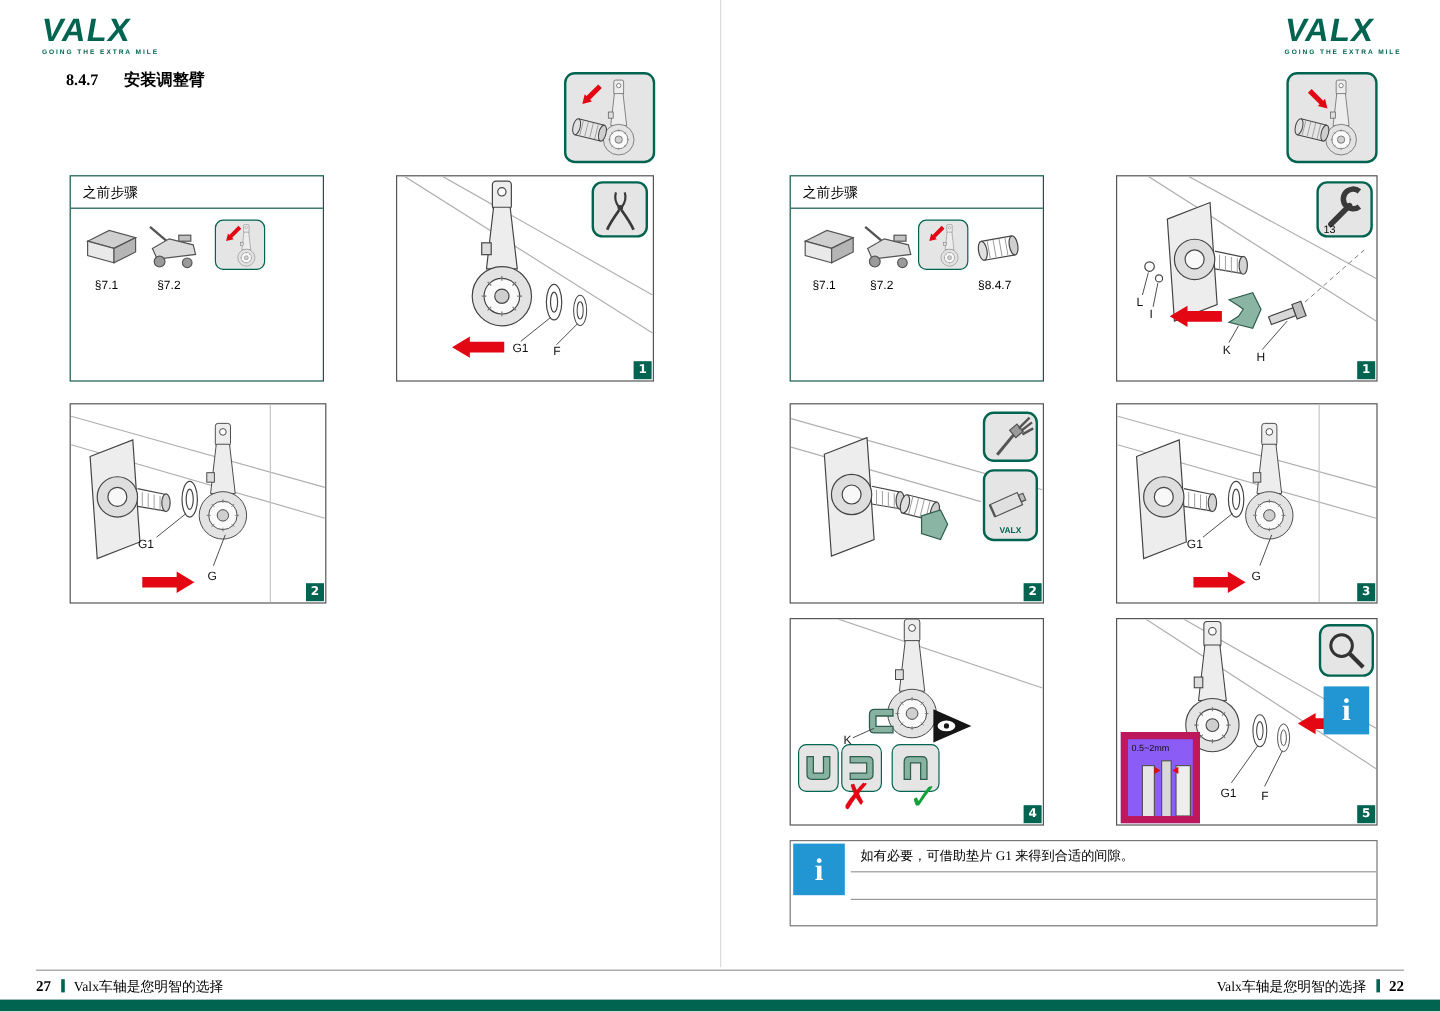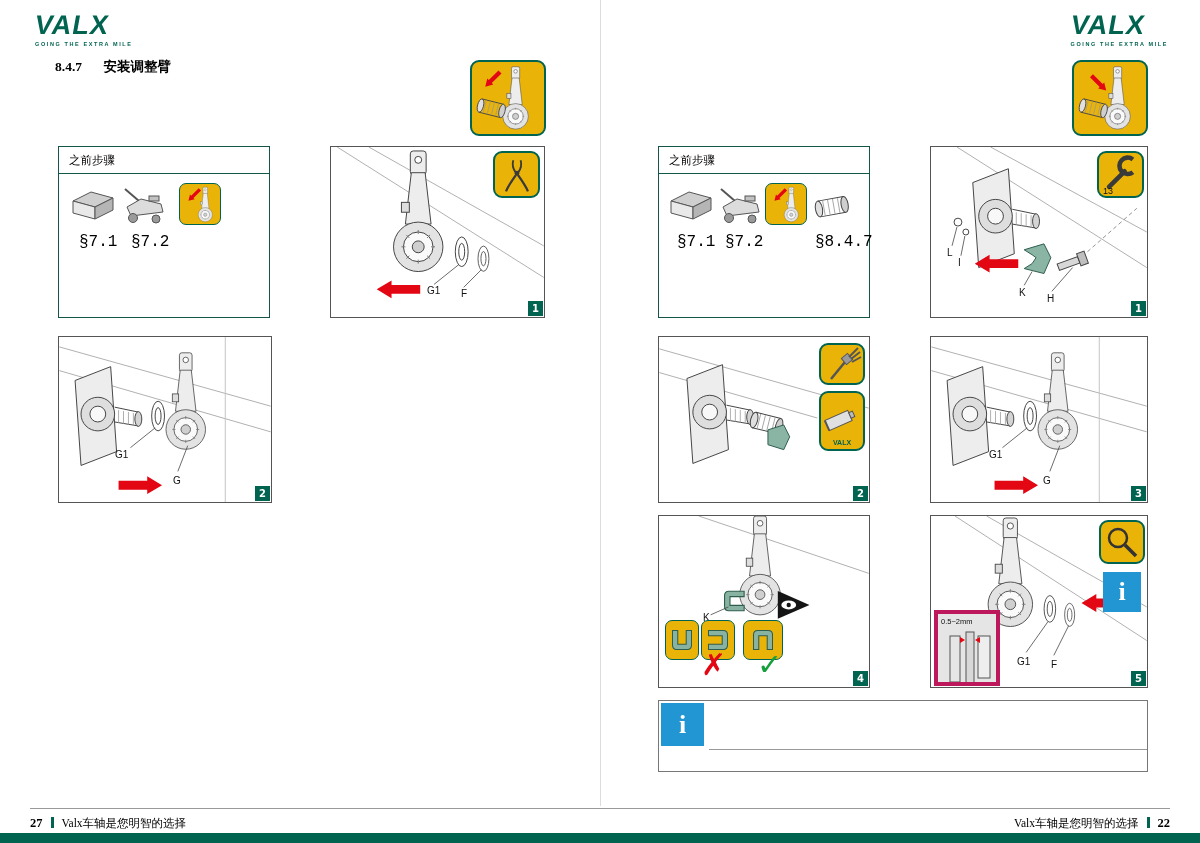--- a/index.html
+++ b/index.html
@@ -6,34 +6,34 @@
 body{background:#e9e9e9;font-family:"Liberation Sans","DejaVu Sans",sans-serif}
 .spread{position:relative;width:1200px;height:843px;background:#fff;overflow:hidden;margin:0 auto}
 .logo{position:absolute;color:#006450}
 .logo-text{font-size:27px;font-weight:800;letter-spacing:1px;transform:skewX(-10deg);line-height:1}
 .logo-tag{font-size:5.5px;letter-spacing:1.6px;margin-top:2px;font-weight:bold}
 .sec{position:absolute;font-family:"Liberation Serif","DejaVu Serif",serif;font-size:13.5px;font-weight:bold;color:#000;white-space:nowrap}
 .sec-num{margin-right:18px}
 .stepbox{position:absolute;border:1px solid #14564a;background:#fff}
 .stepbox-title{position:absolute;left:10px;top:6px;font-family:"Liberation Serif","DejaVu Serif",serif;font-size:11.5px;color:#000}
 .stepbox-rule{position:absolute;left:0;top:26px;width:100%;border-top:1px solid #14564a}
-.ref{position:absolute;font-family:Liberation Mono, monospace;font-size:16px;color:#000}
+.ref{position:absolute;font-family:Liberation Sans, sans-serif;font-size:10px;color:#000}
 .panel{position:absolute;border:1px solid #555;background:#fff}
 svg.fill{position:absolute;left:0;top:0;width:100%;height:100%}
-.inset{position:absolute;border:2px solid #006450;border-radius:9px;background:#eab308;overflow:hidden}
+.inset{position:absolute;border:2px solid #006450;border-radius:9px;background:#e5e5e5;overflow:hidden}
 .inset.small{border-width:1.5px;border-radius:7px}
 .inset>svg{position:absolute;left:0;top:0;width:100%;height:100%}
 .badge{position:absolute;right:1px;bottom:1px;width:15px;height:15px;background:#006450;color:#fff;font:bold 10px/15px "DejaVu Sans",sans-serif;text-align:center}
 .lbl{position:absolute;font-size:10px;color:#111;white-space:nowrap}
 .mark{position:absolute;font-size:30px;font-weight:bold;line-height:1}
 .mark.bad{color:#E30613}
 .mark.good{color:#14A03A}
 .infosq{position:absolute;background:#2196D3;display:flex;align-items:center;justify-content:center}
 .infosq span{color:#fff;font-family:"Liberation Serif","DejaVu Serif",serif;font-weight:bold;font-size:26px;line-height:1}
-.detailbox{position:absolute;border:4px solid #be185d;background:#e5e5e5;overflow:hidden}
+.detailbox{position:absolute;border:6px solid #be185d;background:#8b5cf6;overflow:hidden}
 .dim{position:absolute;left:3px;top:3px;font-size:7.5px;color:#111;white-space:nowrap}
 .tube-label{position:absolute;left:0;bottom:3px;width:100%;text-align:center;font-size:7px;font-weight:bold;color:#006450}
 .notebox{position:absolute;border:1px solid #777;background:#fff}
 .note-row{position:absolute;left:50px;right:0;border-bottom:1px solid #999}
 .note-row.r1{top:0;height:26px}
 .note-row.r2{top:26px;height:23px}
 .note-row.r3{top:49px;height:23px;border-bottom:none}
 .note-text{display:block;font-family:"Liberation Serif","DejaVu Serif",serif;font-size:11px;line-height:26px;padding-left:8px;color:#000}
 .footer-rule{position:absolute;border-top:1px solid #999;height:0}
 .footer{position:absolute;white-space:nowrap}
@@ -379,20 +379,23 @@
     </div>
     <span class="lbl" style="left:86px;top:140px">G1</span>
     <span class="lbl" style="left:120px;top:143px">F</span>
     <div class="badge">5</div>
   </div>
 
   <div class="notebox" style="left:658px;top:700px;width:490px;height:72px">
     <div class="infosq" style="left:2px;top:2px;width:43px;height:43px">
       <span>i</span>
     </div>
+    <div class="note-row r1">
+      <span class="note-text">如有必要，可借助垫片 G1 来得到合适的间隙。</span>
+    </div>
     <div class="note-row r2"></div>
     <div class="note-row r3"></div>
   </div>
 
   <div class="footer-rule" style="left:30px;top:808px;width:1140px"></div>
   <div class="footer" style="left:30px;top:813px">
     <span class="pagenum">27</span><span class="sep"></span><span class="slogan">Valx车轴是您明智的选择</span>
   </div>
   <div class="footer" style="right:30px;top:813px">
     <span class="slogan">Valx车轴是您明智的选择</span><span class="sep"></span><span class="pagenum">22</span>

